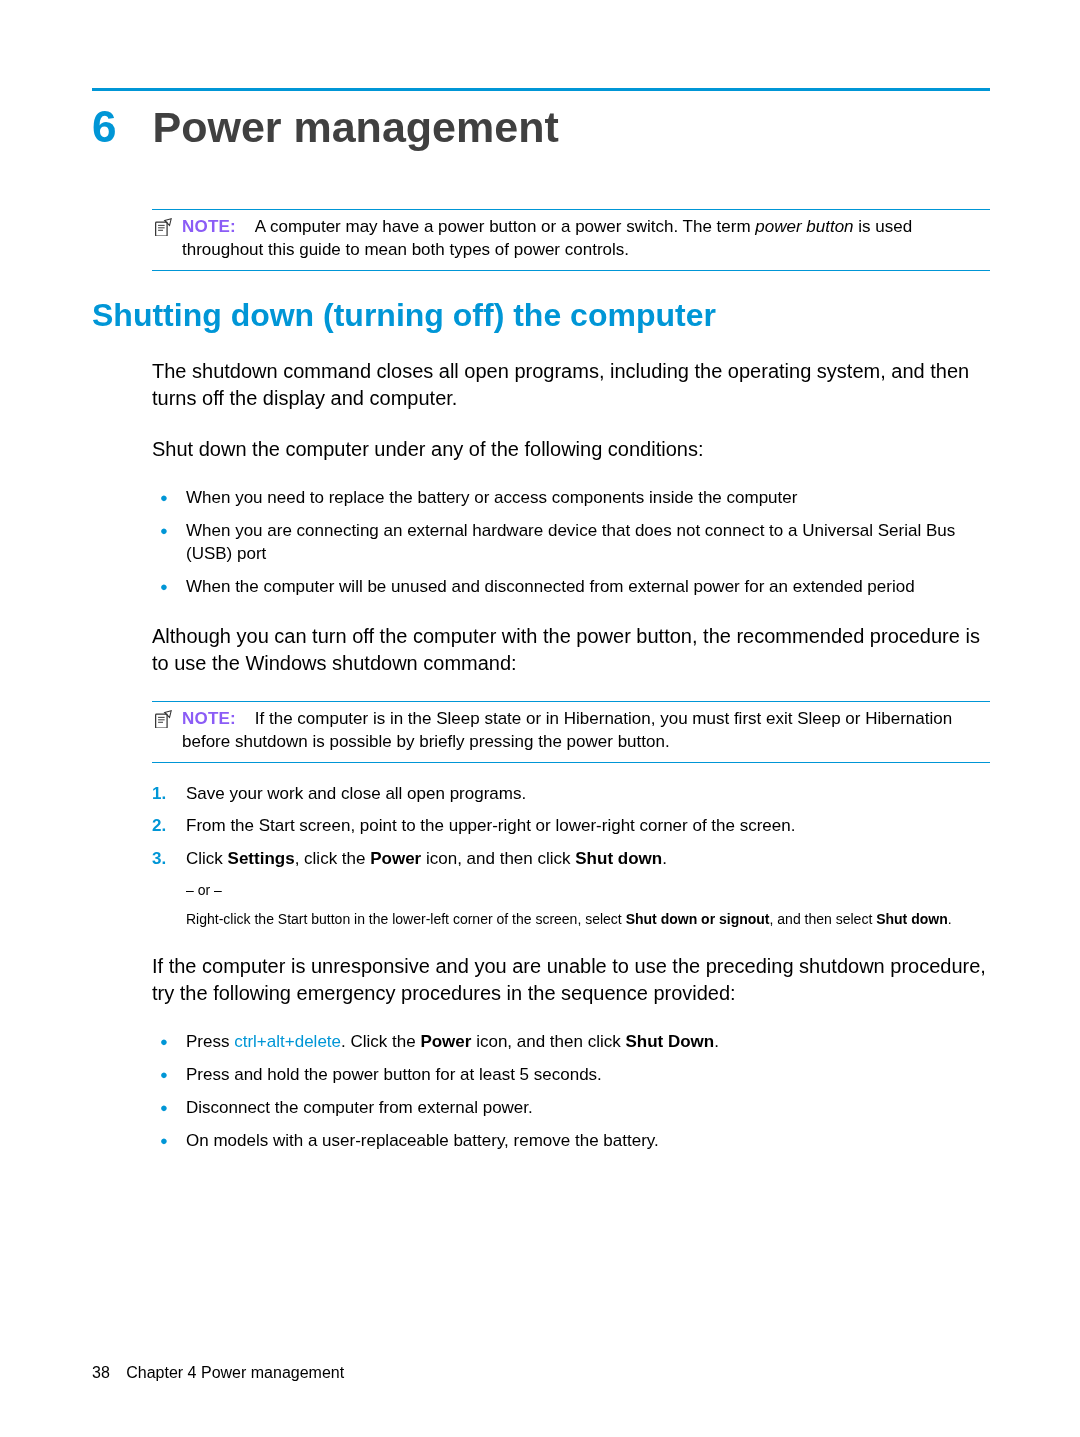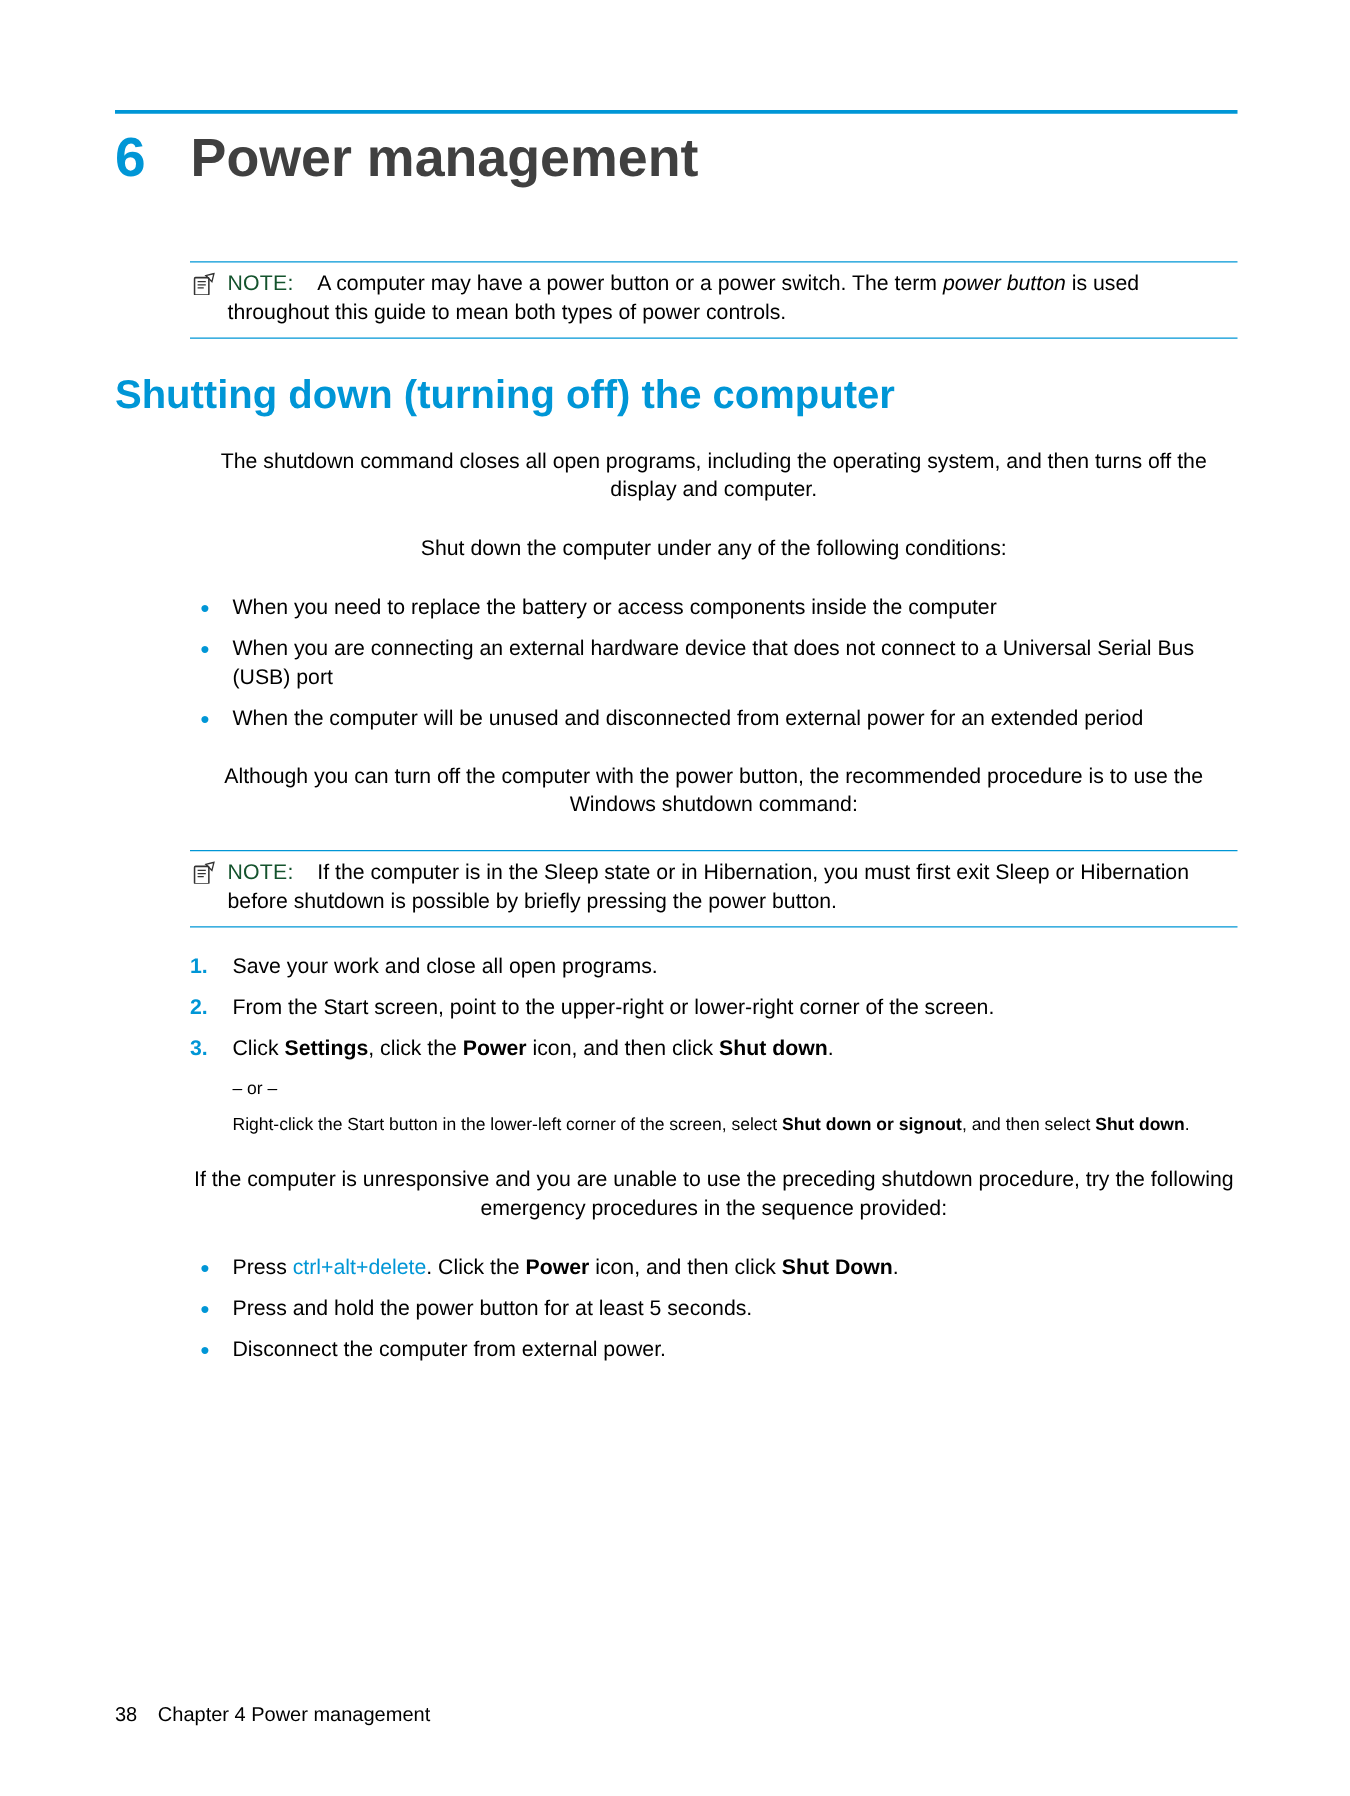--- a/index.html
+++ b/index.html
@@ -60,36 +60,35 @@
     display: inline-flex;
     align-items: flex-start;
     justify-content: center;
     padding-top: 2px;
   }
   .callout-text {
     font-size: 17px;
     line-height: 1.35;
   }
   .callout-label {
-    color: #14532d;
-    font-weight: 400;
+    color: #8b5cf6;
+    font-weight: 700;
     letter-spacing: 0.2px;
   }
   .section-title {
     color: #0096d6;
     font-size: 32px;
     font-weight: 800;
     margin: 26px 0 14px 0;
     margin-left: -60px; 
   }
   .body-text {
-    font-size: 17px;
+    font-size: 20px;
     line-height: 1.35;
     margin: 24px 0;
-    text-align: center;
   }
   ul.bullets {
     list-style: none;
     padding: 0;
     margin: 16px 0;
   }
   ul.bullets > li {
     position: relative;
     padding-left: 34px;
     font-size: 17px;
@@ -226,20 +225,21 @@
     </p>
 
     <p class="body-text">If the computer is unresponsive and you are unable to use the preceding shutdown procedure, try the following emergency procedures in the sequence provided:</p>
 
     <ul class="bullets">
       <li>
         <span>Press </span><span class="key">ctrl</span><span class="plus">+</span><span class="key">alt</span><span class="plus">+</span><span class="key">delete</span><span>. Click the </span><span class="bold">Power</span><span> icon, and then click </span><span class="bold">Shut Down</span><span>.</span>
       </li>
       <li>Press and hold the power button for at least 5 seconds.</li>
       <li>Disconnect the computer from external power.</li>
+      <li>On models with a user-replaceable battery, remove the battery.</li>
     </ul>
 
   </div>
 
   <div class="footer">
     <span class="footer-page">38</span>
     <span>Chapter 4   Power management</span>
   </div>
 
 </div>

